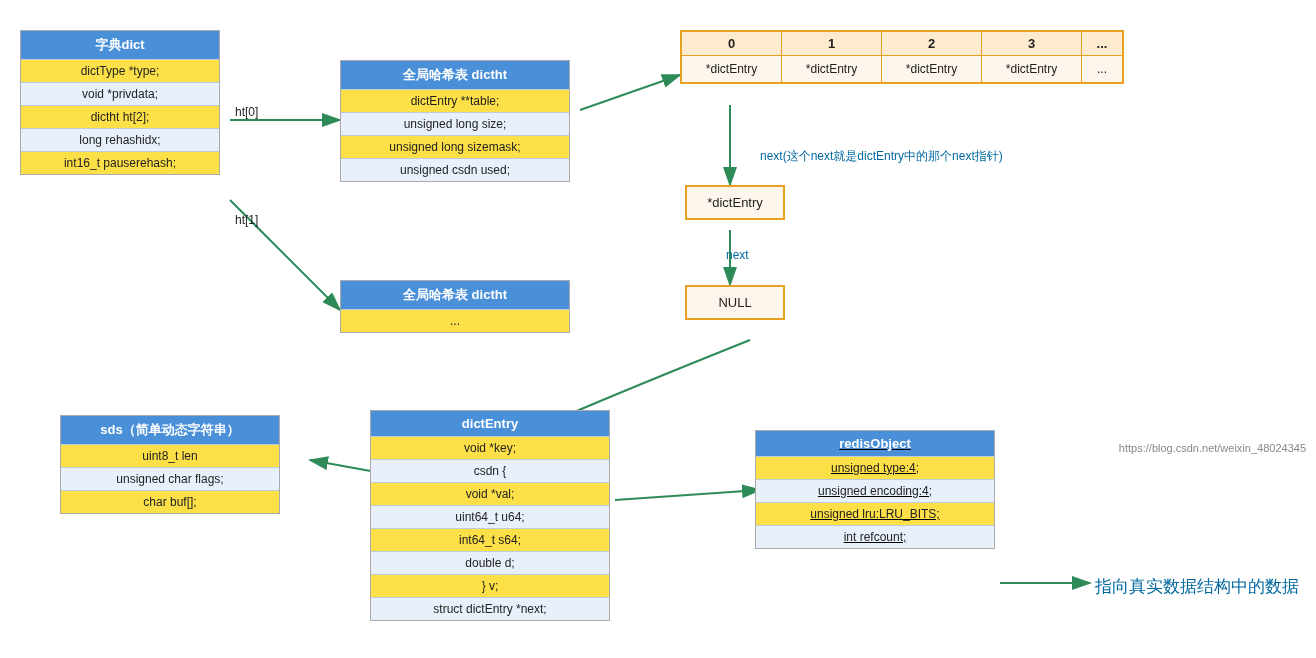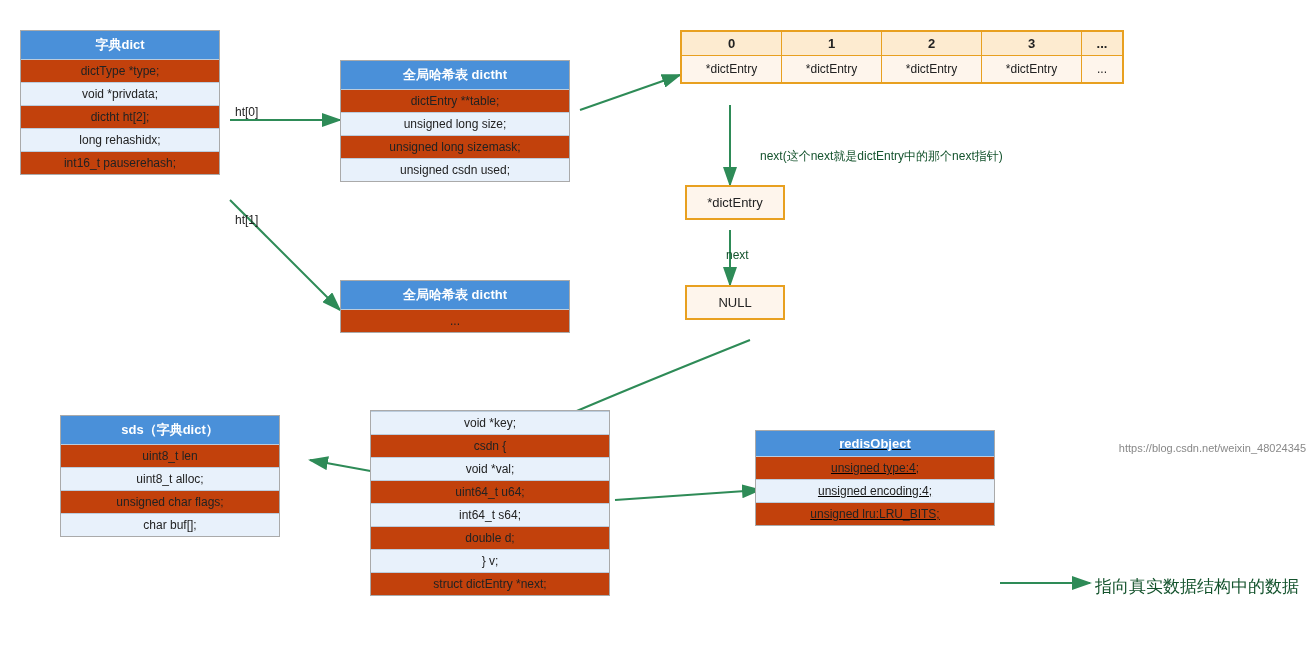--- a/index.html
+++ b/index.html
@@ -30,21 +30,21 @@
     .struct-header {
       background: #4a90d9;
       color: #fff;
       text-align: center;
       padding: 5px 8px;
       font-weight: bold;
       font-size: 13px;
     }
 
     .struct-field {
-      background: #c2410c;
+      background: #fde047;
       border-top: 1px solid #bcd;
       padding: 4px 10px;
       text-align: center;
       font-size: 12px;
       color: #222;
     }
 
     .struct-field:nth-child(odd) {
       background: #e8f1fb;
     }
@@ -117,21 +117,21 @@
       bottom: 8px;
       right: 10px;
       font-size: 11px;
       color: #888;
       margin-top: 45px;
     }
 
     .label-text {
       position: absolute;
       font-size: 12px;
-      color: #14532d;
+      color: #0369a1;
     }
   </style>
 </head>
 <body>
 
 <div class="diagram-container">
 
   <svg class="arrows-svg">
     <defs>
       <marker id="arrowhead-green" markerWidth="10" markerHeight="7" refX="9" refY="3.5" orient="auto">
@@ -209,42 +209,43 @@
 
   <div class="label-text" style="left:760px; top:148px; font-size:12px;">next(这个next就是dictEntry中的那个next指针)</div>
 
   <div class="orange-box" style="left:685px; top:185px; width:100px; padding:8px 12px;">*dictEntry</div>
 
   <div class="label-text" style="left:726px; top:248px;">next</div>
 
   <div class="orange-box" style="left:685px; top:285px; width:100px; padding:8px 16px;">NULL</div>
 
   <div class="struct-box" style="left:60px; top:415px; width:220px;">
-    <div class="struct-header">sds（字典dict）</div>
+    <div class="struct-header">sds（简单动态字符串）</div>
     <div class="struct-field">uint8_t len</div>
-    <div class="struct-field">uint8_t alloc;</div>
     <div class="struct-field">unsigned char flags;</div>
     <div class="struct-field">char buf[];</div>
   </div>
 
   <div class="struct-box" style="left:370px; top:410px; width:240px;">
+    <div class="struct-header">dictEntry</div>
     <div class="struct-field">void *key;</div>
     <div class="struct-field">csdn {</div>
     <div class="struct-field">    void *val;</div>
     <div class="struct-field">    uint64_t u64;</div>
     <div class="struct-field">    int64_t s64;</div>
     <div class="struct-field">    double d;</div>
     <div class="struct-field">} v;</div>
     <div class="struct-field">struct dictEntry *next;</div>
   </div>
 
   <div class="struct-box" style="left:755px; top:430px; width:240px;text-decoration:underline;">
     <div class="struct-header">redisObject</div>
     <div class="struct-field">unsigned type:4;</div>
     <div class="struct-field">unsigned encoding:4;</div>
     <div class="struct-field">unsigned lru:LRU_BITS;</div>
+    <div class="struct-field">int refcount;</div>
   </div>
 
   <div class="label-text" style="left:1095px; top:575px; font-size:17px;">指向真实数据结构中的数据</div>
 
   <div class="footer-text">https://blog.csdn.net/weixin_48024345</div>
 
 </div>
 
 </body></html>

